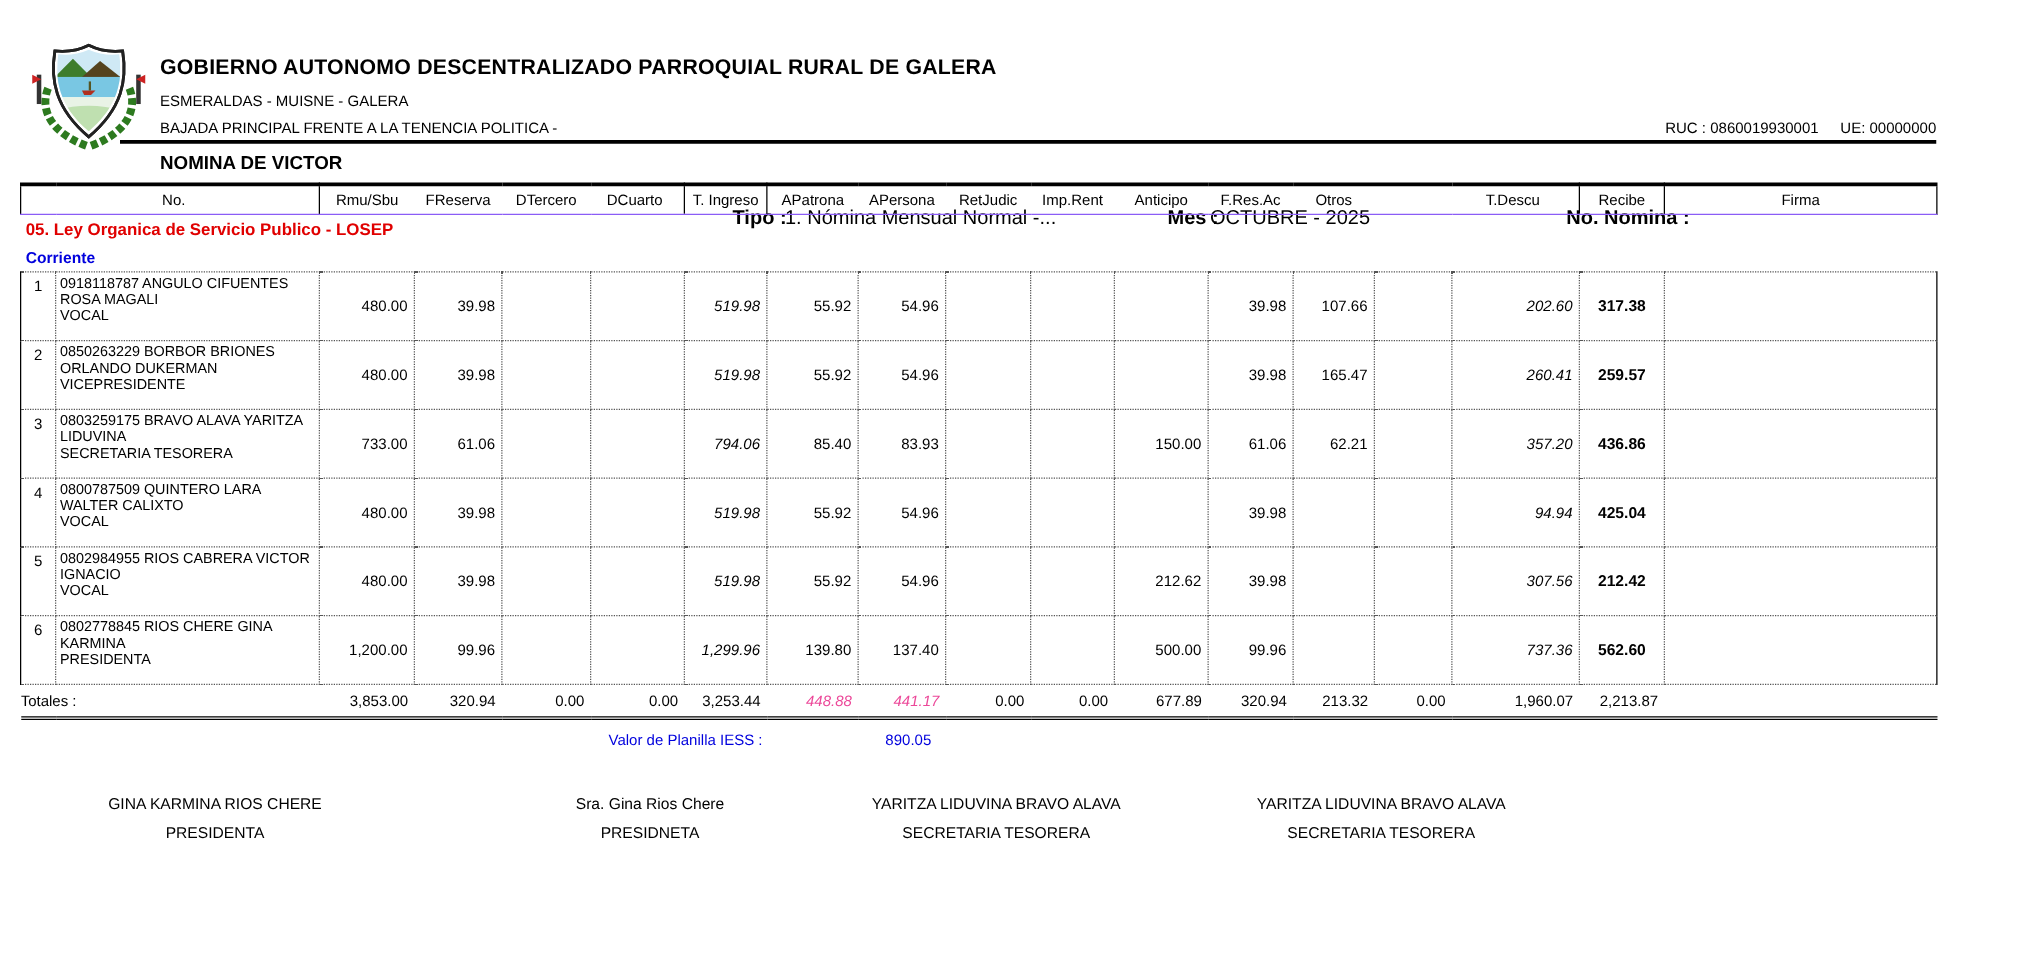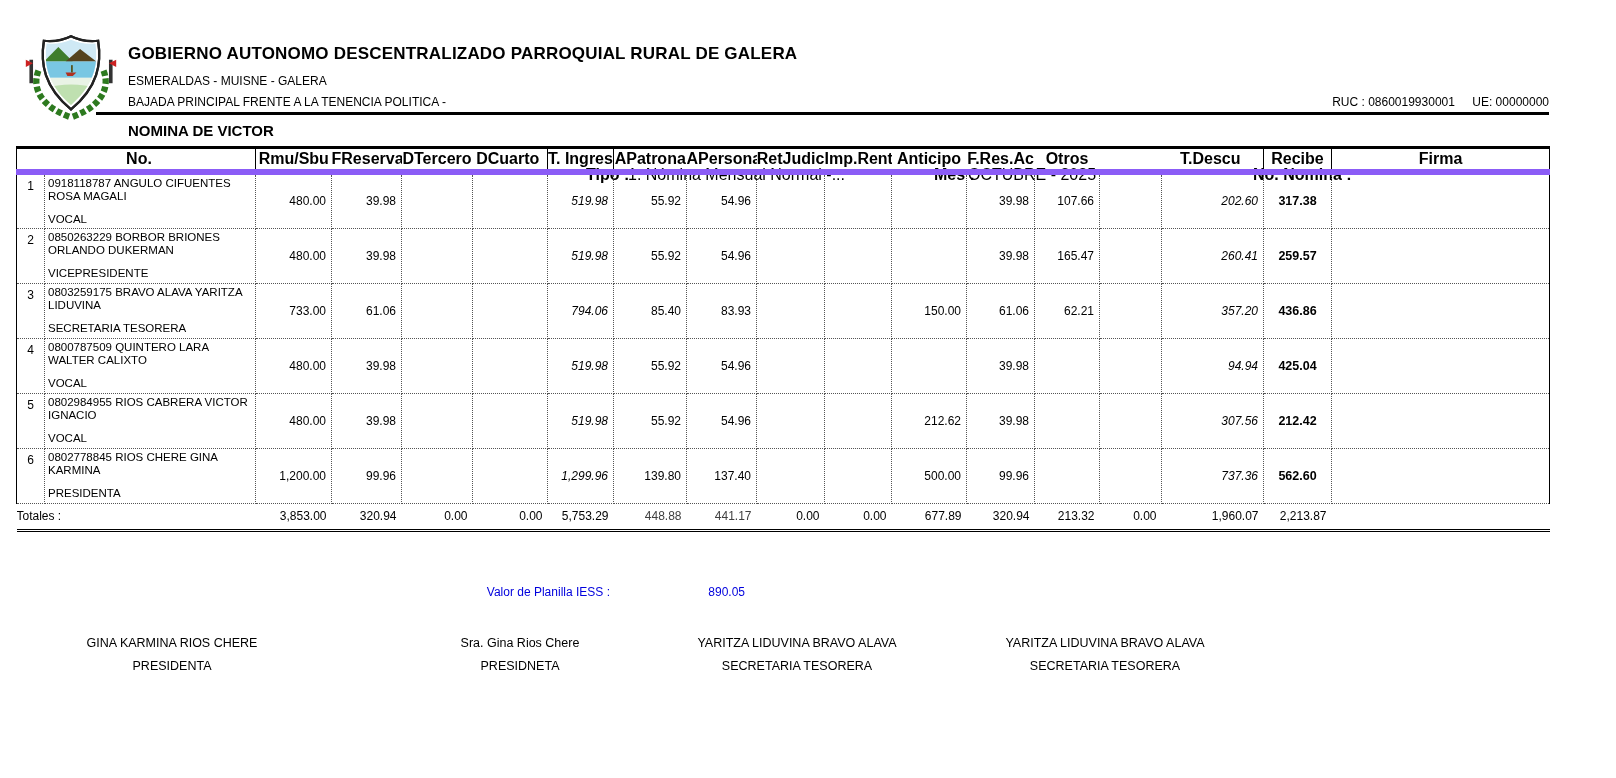--- a/index.html
+++ b/index.html
@@ -20,44 +20,44 @@
   .m-tipo-v { left:628px; }
   .m-mes-l  { left:934px; font-weight:bold; }
   .m-mes-v  { left:968px; }
   .m-nom-l  { left:1253px; font-weight:bold; }
 
   table.payroll { position:absolute; left:16px; top:146px; width:1533px;
     border-collapse:collapse; table-layout:fixed; border-top:3px solid #000;
     font-size:12px; }
   .payroll th, .payroll td { overflow:hidden; }
 
-  tr.hrow th { font-weight:bold; font-size:16px; height:24px; text-align:center;
-    border-bottom:6px solid #8b5cf6; vertical-align:middle; white-space:nowrap; }
+  tr.hrow th { font-weight:normal; font-size:12px; height:24px; text-align:center;
+    border-bottom:1px solid #8b5cf6; vertical-align:middle; white-space:nowrap; }
   th.h-no { text-align:left; padding-left:6px; border-left:1px solid #000; border-right:1px solid #000; }
   th.h-right { text-align:right; padding-right:4px; }
   th.h-ting { border-left:1px solid #000; border-right:1px solid #000; }
   th.h-recibe { border-left:1px solid #000; border-right:1px solid #000; }
   th.h-firma { border-right:1px solid #000; }
 
   tr.srow td { height:23px; vertical-align:middle; padding-left:4px; }
   .sec-title { color:#e00000; font-weight:bold; font-size:13.5px; }
   .grp-title { color:#0000dd; font-weight:bold; font-size:12.5px; }
 
   tr.drow { height:55px; }
   tr.drow td { border:1px dotted #555; vertical-align:middle; }
   tr.drow td.c-no { border-left:1px solid #000; text-align:center; vertical-align:top; padding-top:4px; }
   tr.drow td.c-firma { border-right:1px solid #000; }
   .c-num { text-align:right; padding-right:5px; white-space:nowrap; }
   .c-tingreso, .c-tdescu { font-style:italic; }
   .c-recibe { font-weight:bold; text-align:center; padding-right:0; font-size:12.5px; }
-  .namewrap { display:flex; flex-direction:column; justify-content:space-between; height:53px; padding:2px 3px; font-size:11.5px; line-height:13px; }
+  .namewrap { display:flex; flex-direction:column; height:53px; padding:2px 3px; font-size:11.5px; line-height:13px; }
 
   tr.trow td { height:27px; vertical-align:middle; border-bottom:3px double #000; white-space:nowrap; }
   td.t-label { text-align:left; padding-right:8px; font-size:12px; }
-  .blue { color:#404040; }
+  .blue { color:#ec4899;font-style:italic; }
 
   .iess-label { left:430px; top:585px; width:180px; text-align:right; font-size:12px; color:#0000dd; }
   .iess-value { left:620px; top:585px; width:125px; text-align:right; font-size:12px; color:#0000dd; }
 
   .sig { top:636px; width:320px; text-align:center; font-size:12.5px; }
   .sig .sig-name { margin-bottom:9px; }
   .sig1 { left:12px; } .sig2 { left:360px; } .sig3 { left:637px; } .sig4 { left:945px; }
 
   .logo { left:24px; top:32px; width:94px; height:88px; }
 </style>
@@ -140,20 +140,26 @@
         <th>RetJudic</th>
         <th>Imp.Rent</th>
         <th>Anticipo</th>
         <th>F.Res.Ac</th>
         <th>Otros</th>
         <th></th>
         <th class="h-right">T.Descu</th>
         <th class="h-recibe">Recibe</th>
         <th class="h-firma">Firma</th>
       </tr>
+      <tr class="srow">
+        <td colspan="18" class="sec-title">05. Ley Organica de Servicio Publico - LOSEP</td>
+      </tr>
+      <tr class="srow">
+        <td colspan="18" class="grp-title">Corriente</td>
+      </tr>
 
       <tr class="drow">
           <td class="c-no">1</td>
           <td class="c-name">
             <div class="namewrap">
               <div class="nm">0918118787  ANGULO CIFUENTES ROSA MAGALI</div>
               <div class="pos">VOCAL</div>
             </div>
           </td>
           <td class="c-num c-rmu">480.00</td>
@@ -297,21 +303,21 @@
           <td class="c-num c-tdescu">737.36</td>
           <td class="c-num c-recibe">562.60</td>
           <td class="c-firma"></td>
         </tr>
         <tr class="trow" id="totals-row">
         <td class="t-label" colspan="2">Totales :</td>
         <td class="c-num">3,853.00</td>
         <td class="c-num">320.94</td>
         <td class="c-num">0.00</td>
         <td class="c-num">0.00</td>
-        <td class="c-num">5,753.29</td>
+        <td class="c-num">3,253.44</td>
         <td class="c-num blue">448.88</td>
         <td class="c-num blue">441.17</td>
         <td class="c-num">0.00</td>
         <td class="c-num">0.00</td>
         <td class="c-num">677.89</td>
         <td class="c-num">320.94</td>
         <td class="c-num">213.32</td>
         <td class="c-num">0.00</td>
         <td class="c-num">1,960.07</td>
         <td class="c-num">2,213.87</td>

